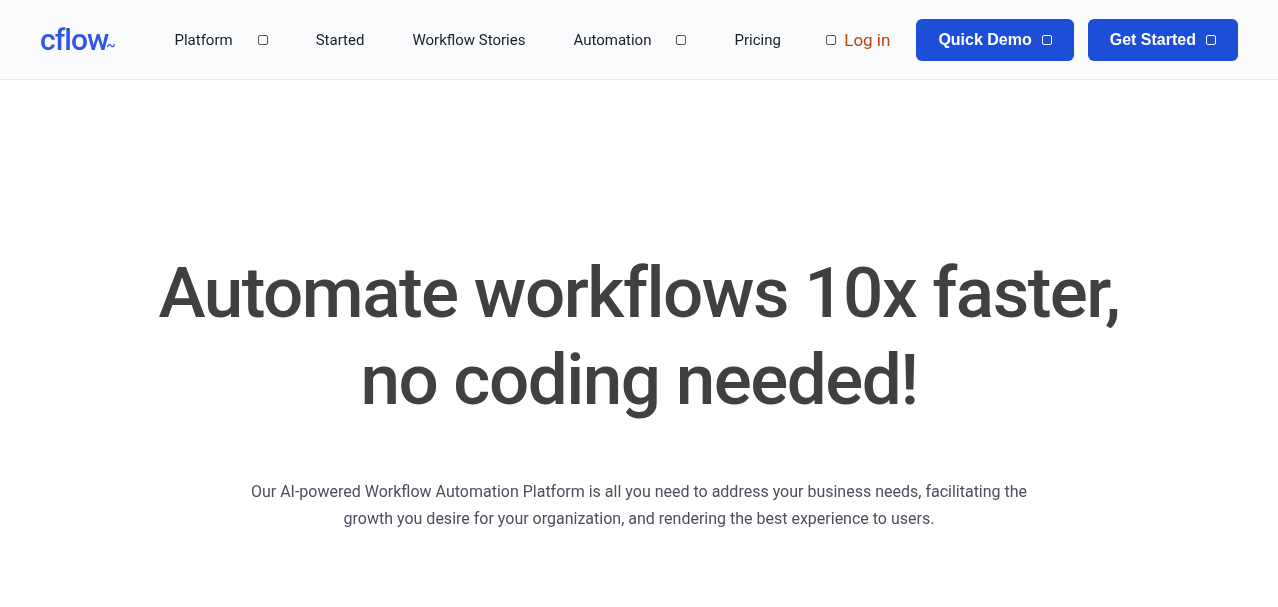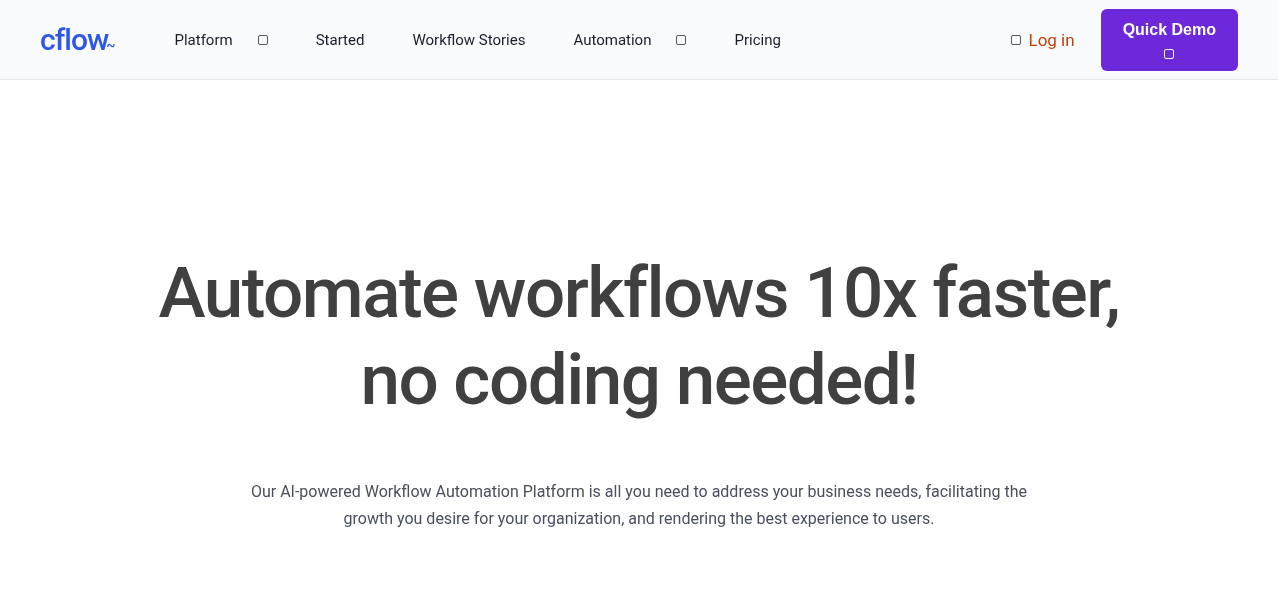--- a/index.html
+++ b/index.html
@@ -79,25 +79,24 @@
     .btn {
       display: inline-flex;
       align-items: center;
       justify-content: center;
       gap: 10px;
       padding: 12px 22px;
       border-radius: 6px;
       font-size: 16px;
       font-weight: 700;
       color: #ffffff;
-      background: #6d28d9;
+      background: #1d4ed8;
       cursor: pointer;
       border: none;
       margin-left: 14px;
-      flex-direction: column;
     }
     .btn .dot {
       width: 10px;
       height: 10px;
       border: 1px solid #fff;
       border-radius: 2px;
       display: inline-block;
     }
     .hero {
       text-align: center;
@@ -158,18 +157,22 @@
   <div class="login">
     <span class="dot"></span>
     <span>Log in</span>
   </div>
 
   <button class="btn">
     <span>Quick Demo</span>
     <span class="dot"></span>
   </button>
 
+  <button class="btn">
+    <span>Get Started</span>
+    <span class="dot"></span>
+  </button>
 </header>
 
 <section class="hero">
   <h1>Automate workflows 10x faster, no coding needed!</h1>
   <p>Our AI-powered Workflow Automation Platform is all you need to address your business needs, facilitating the growth you desire for your organization, and rendering the best experience to users.</p>
 </section>
 
 </body></html>

